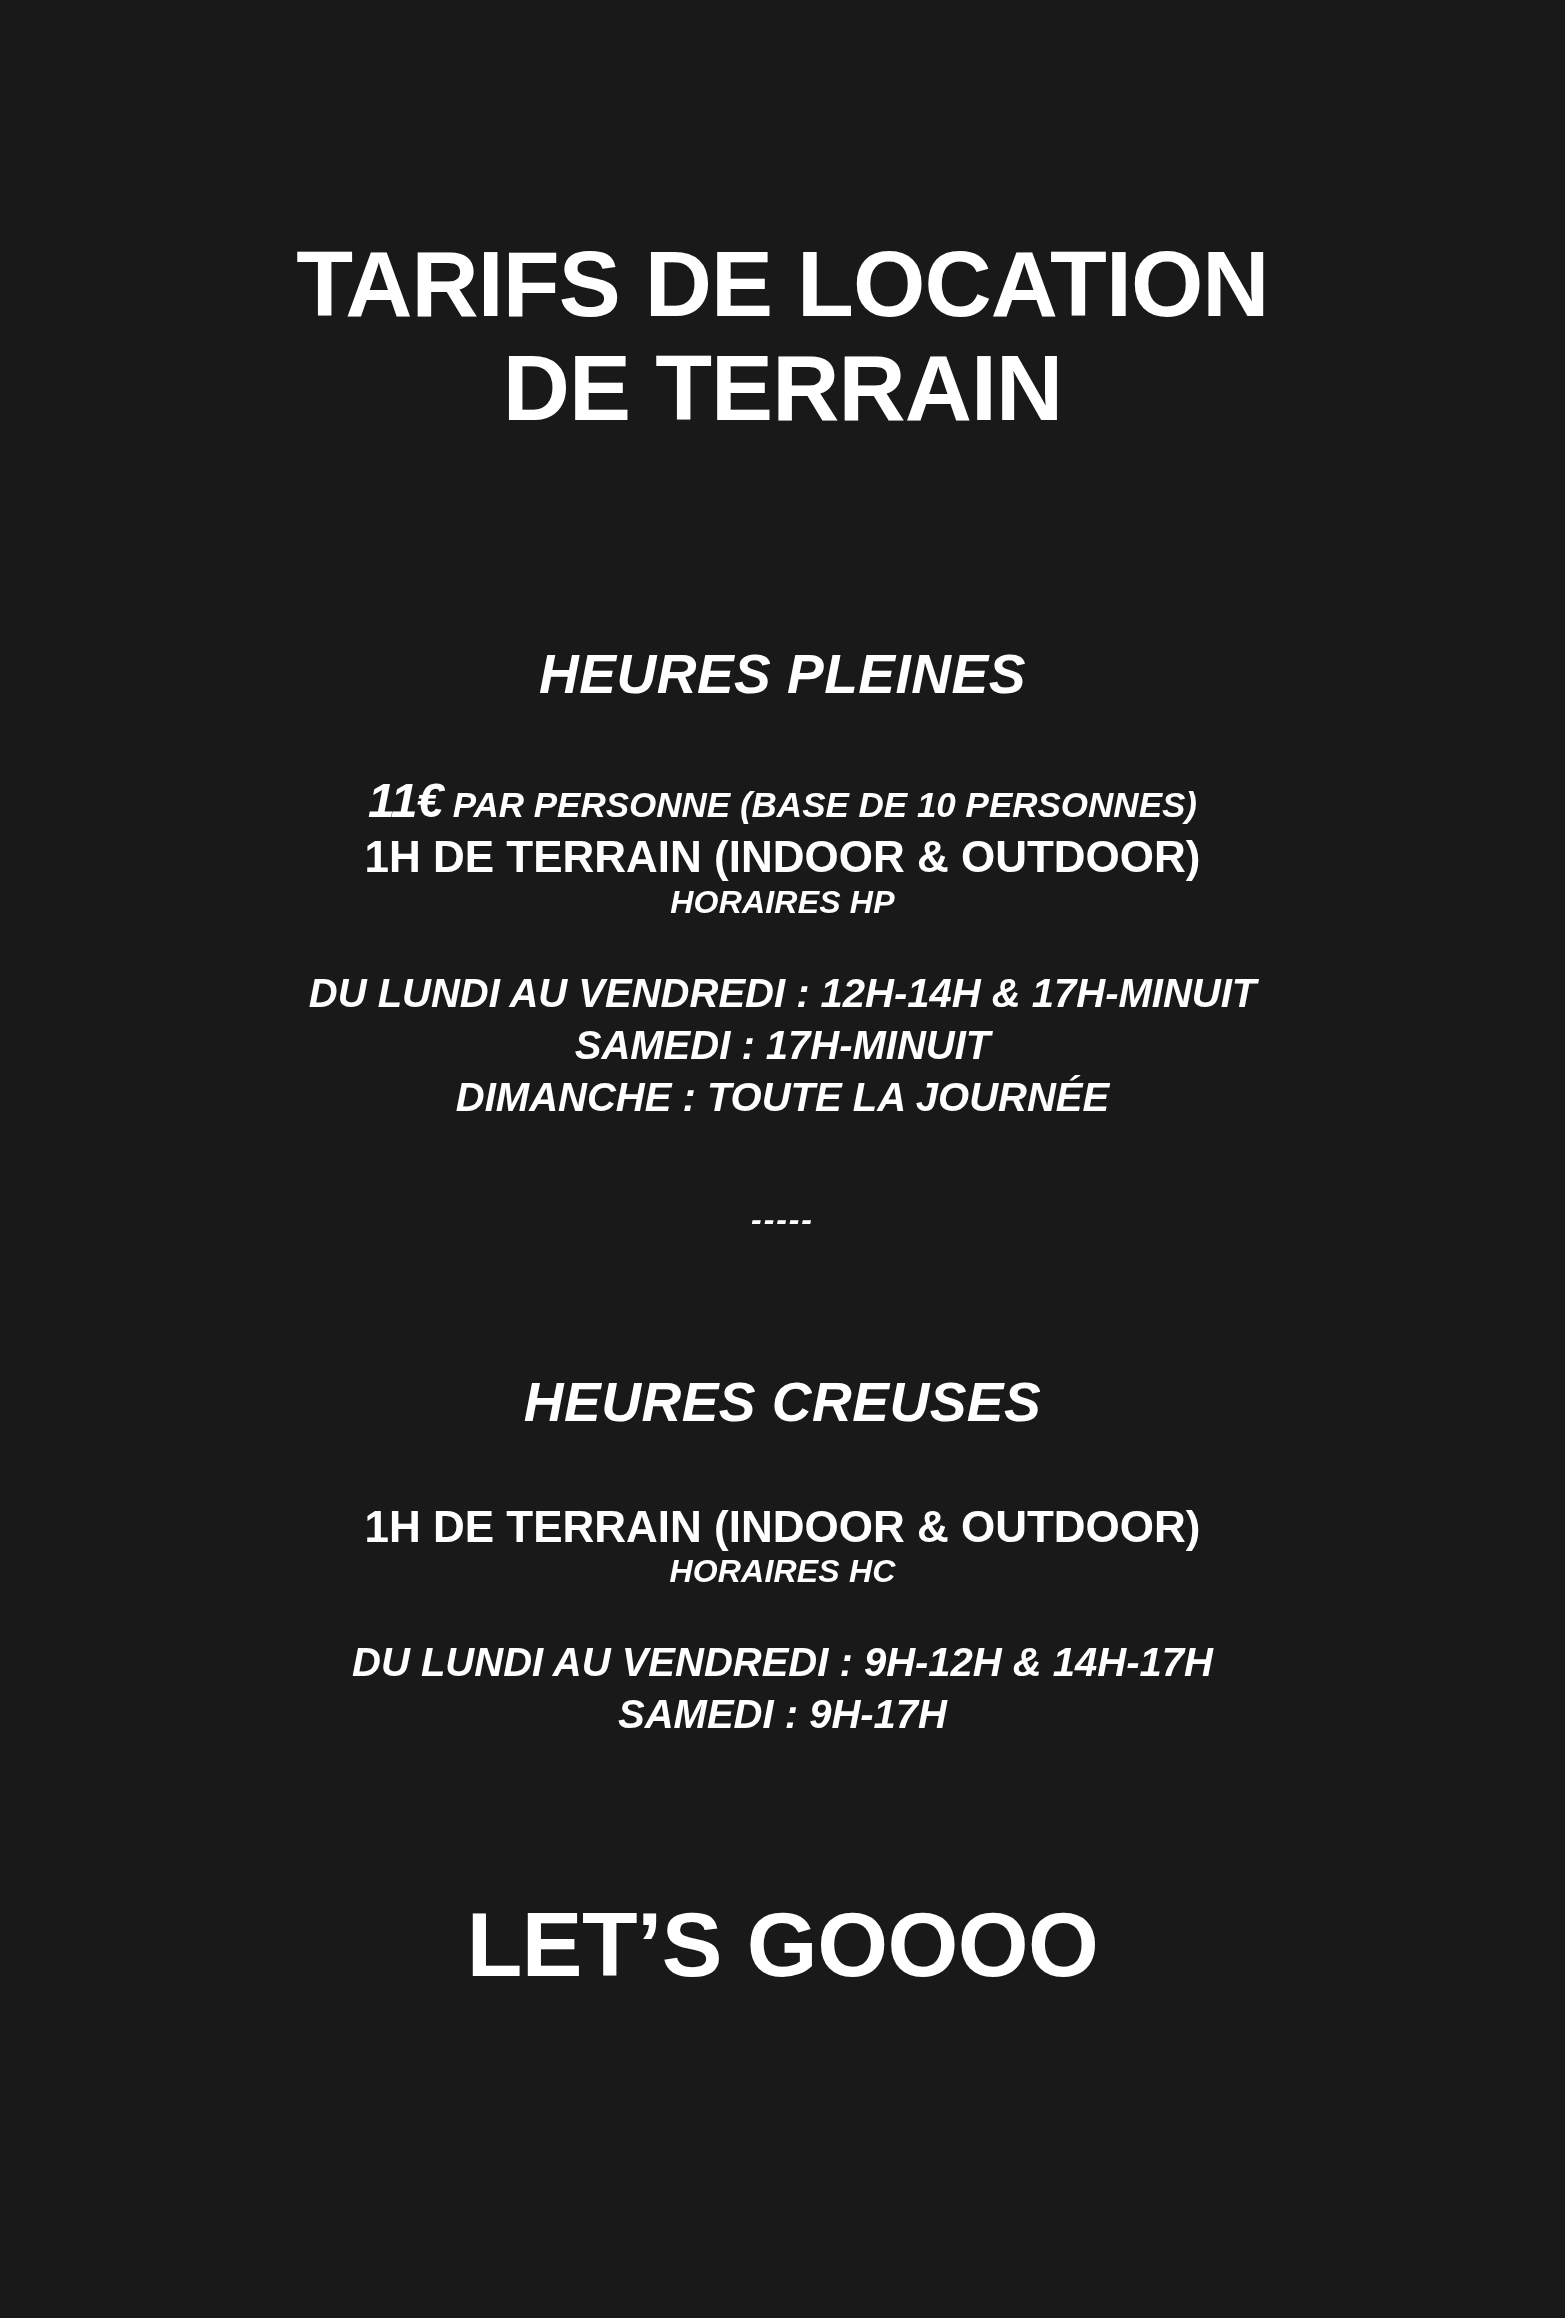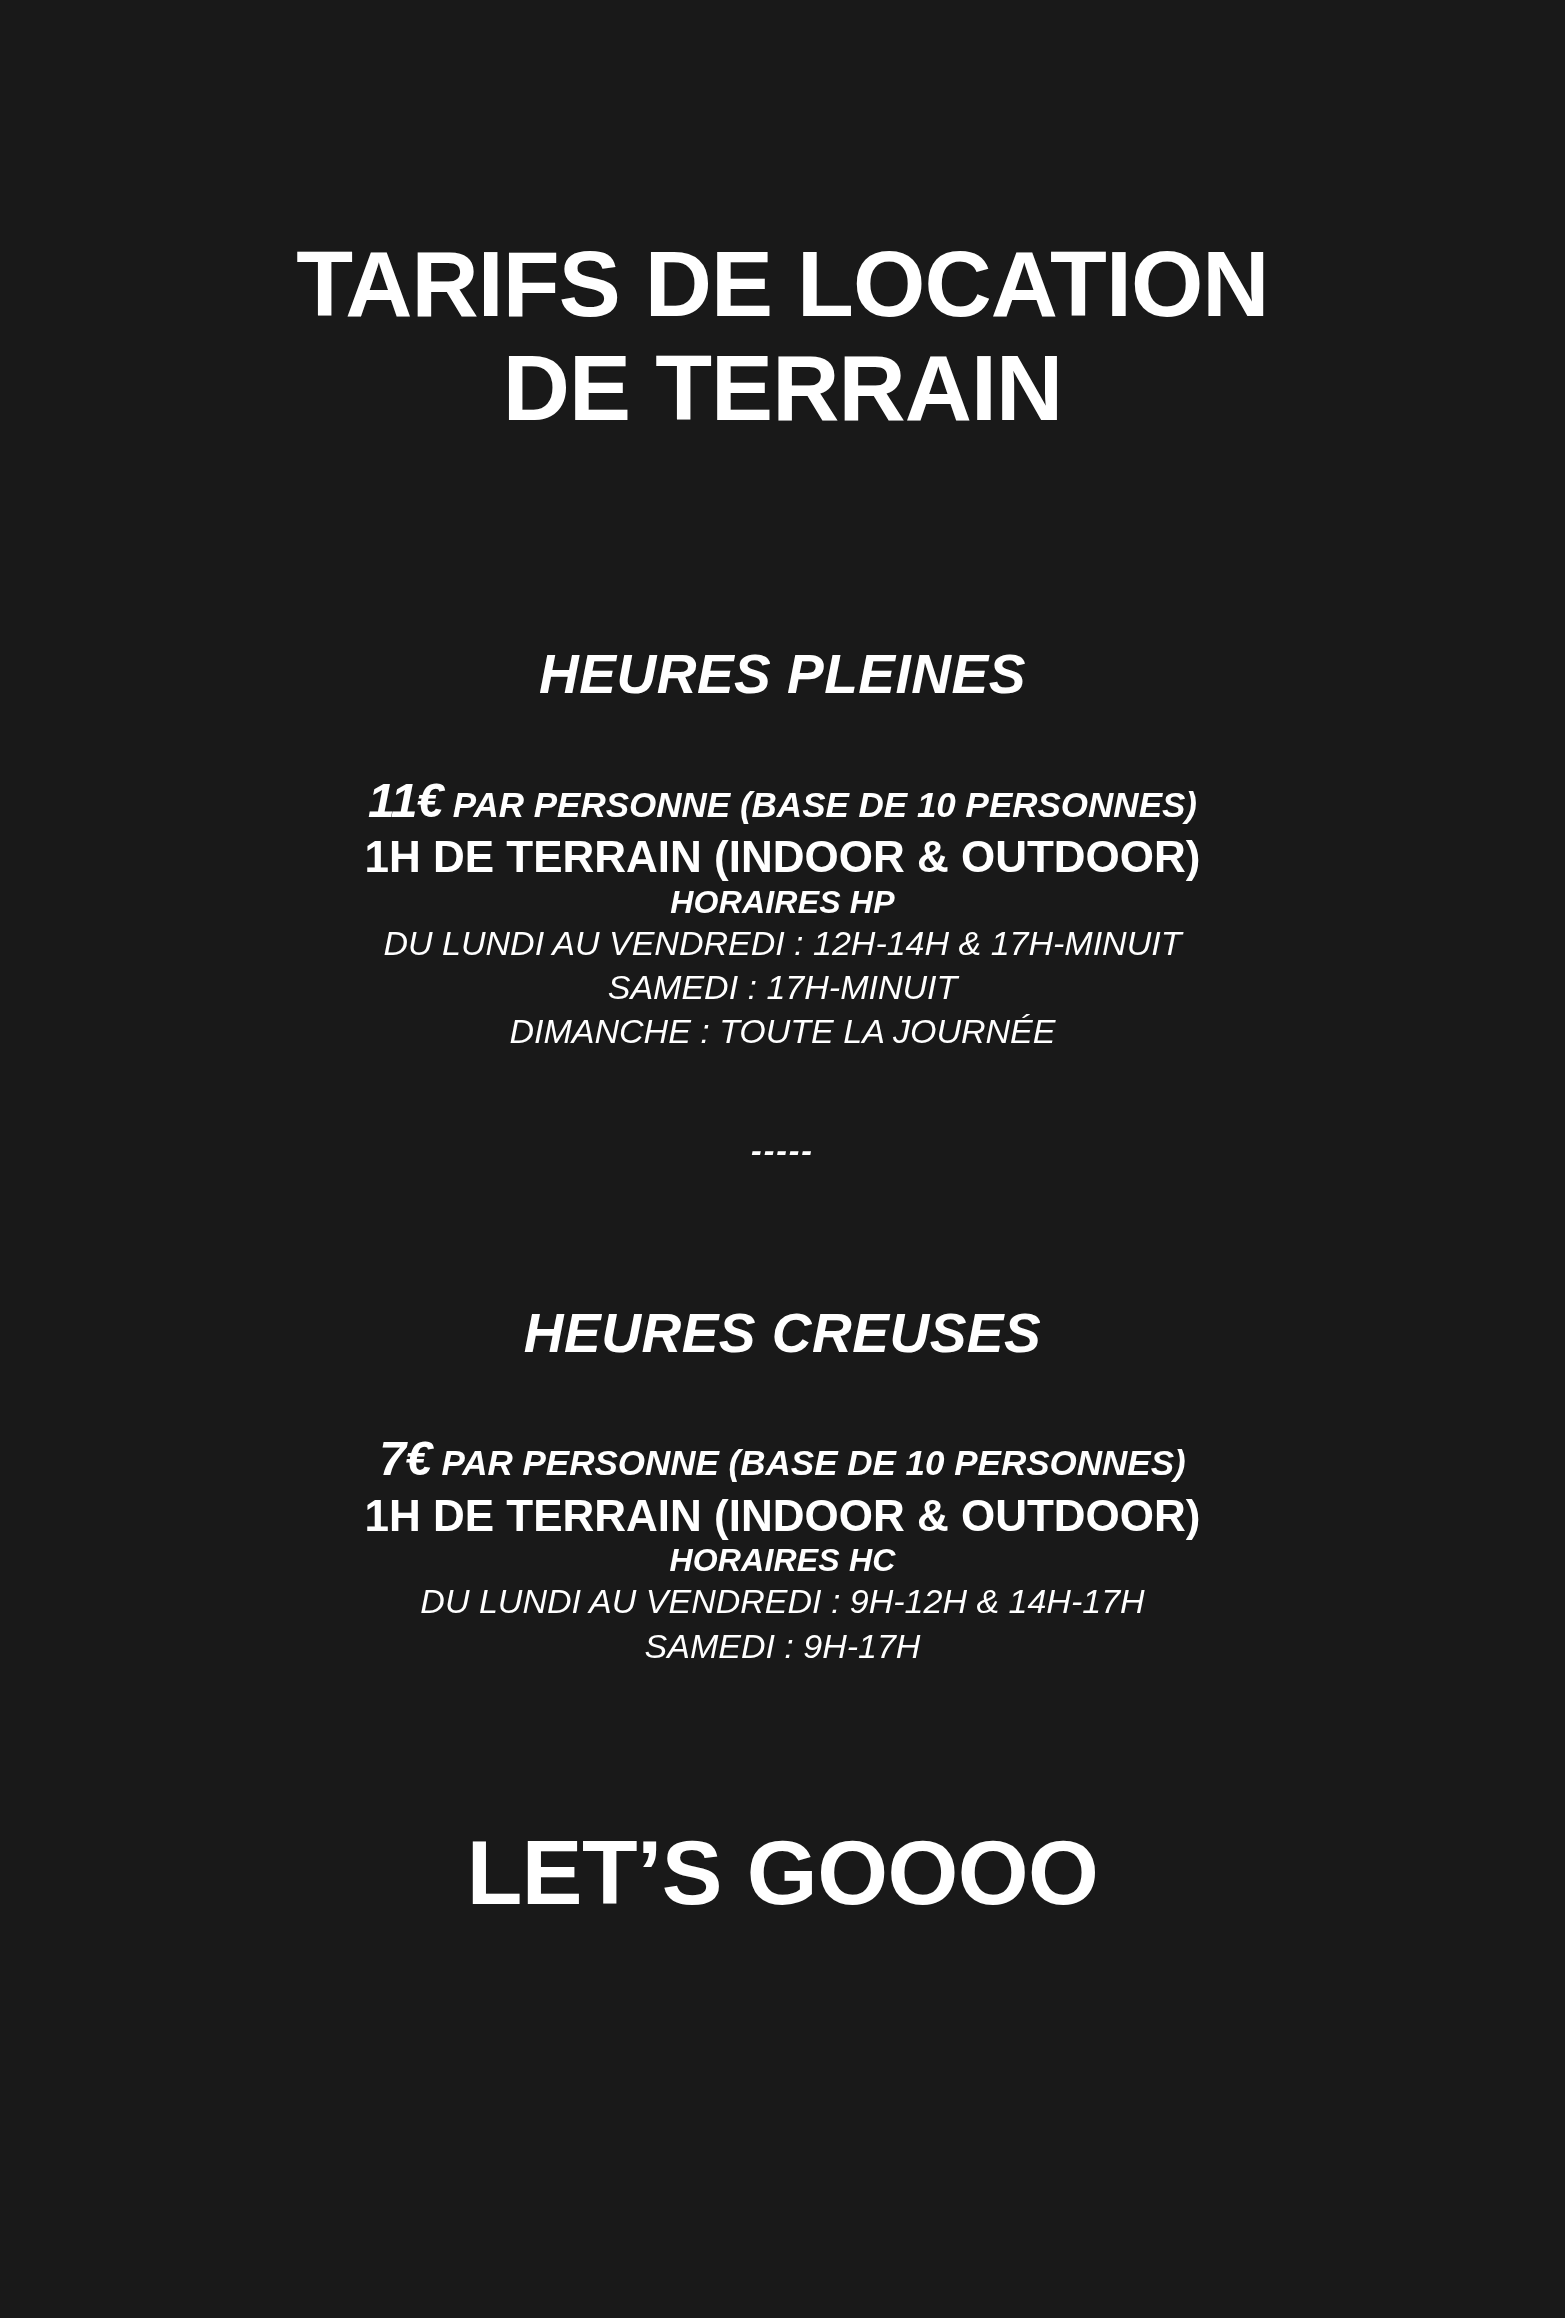--- a/index.html
+++ b/index.html
@@ -85,23 +85,24 @@
 
   .hours-label {
     font-size: 32px;
     font-style: italic;
     font-weight: 700;
     text-transform: uppercase;
     letter-spacing: 0.2px;
   }
 
   .hours-list {
-    font-size: 34px;
+    margin-top: 46px;
+    font-size: 40px;
     font-style: italic;
-    font-weight: 400;
+    font-weight: 700;
     text-transform: uppercase;
     line-height: 1.3;
     letter-spacing: 0px;
   }
   .hours-list .row {
     display: block;
     white-space: nowrap;
   }
 
   .divider {
@@ -165,23 +166,20 @@
 
     <div class="divider">-----</div>
   </section>
 
   <div class="gap-between-sections"></div>
 
   <section class="section">
     <h2 class="section-heading">HEURES CREUSES</h2>
 
     <div class="price-block">
-      <div class="price-line-1">
-        <span class="price-amount">7€</span><span class="price-rest"> PAR PERSONNE (BASE DE 10 PERSONNES)</span>
-      </div>
       <div class="price-line-2">1H DE TERRAIN (INDOOR &amp; OUTDOOR)</div>
     </div>
 
     <div class="hours-label">HORAIRES HC</div>
 
     <div class="hours-list">
       <span class="row">DU LUNDI AU VENDREDI : 9H-12H &amp; 14H-17H</span>
       <span class="row">SAMEDI : 9H-17H</span>
     </div>
   </section>

